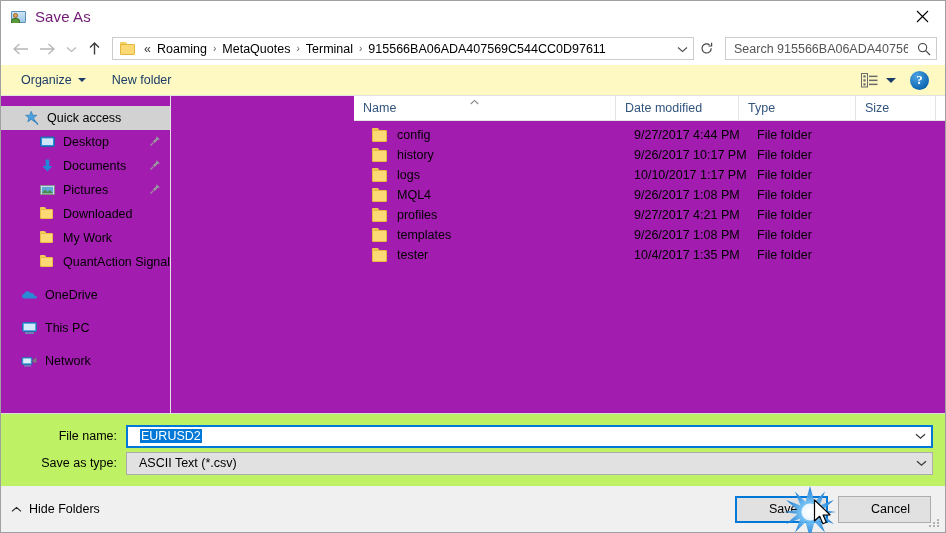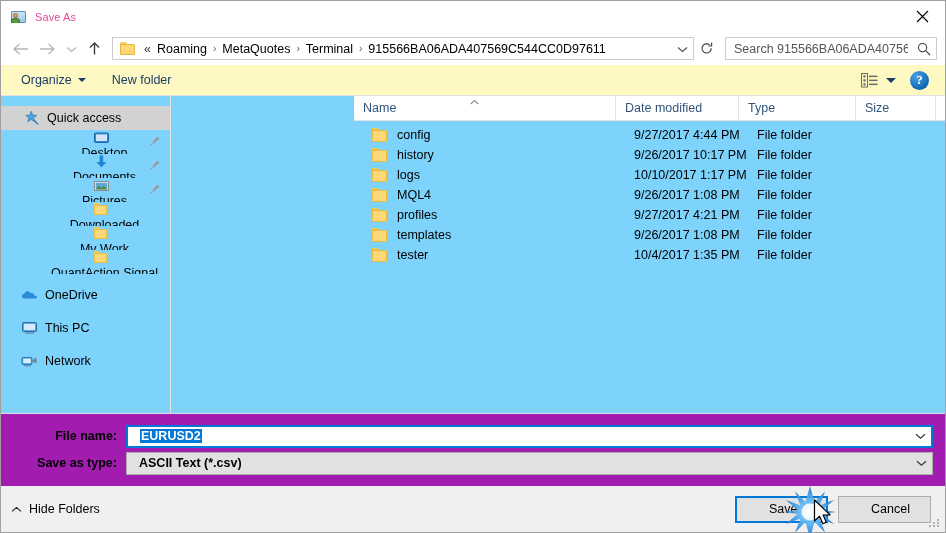--- a/index.html
+++ b/index.html
@@ -58,22 +58,22 @@
     position: absolute; left: 0px; top: 9px;
     width: 9px; height: 5px;
     border-radius: 4px 4px 0 0;
     background: #5a9a3a;
     border: 1px solid #3c6e25;
     border-bottom: none;
     box-sizing: border-box;
   }
   .title-text {
     margin-left: 8px;
-    font-size: 11px;
-    color: #ec4899;
+    font-size: 15px;
+    color: #701a75;
     letter-spacing: .1px;
   }
   .close-btn {
     position: absolute;
     right: 0; top: 0;
     width: 46px; height: 31px;
     display: flex; align-items: center; justify-content: center;
   }
   .close-btn svg { display: block; }
 
@@ -224,41 +224,41 @@
     display: flex; align-items: center; justify-content: center;
     margin-right: 6px;
     font-family: "Liberation Serif", serif;
   }
 
   
   .content {
     flex: 1 1 auto;
     display: flex;
     min-height: 0;
-    background: #7dd3fc;
+    background: #a21caf;
   }
   .sidebar {
     flex: 0 0 170px;
     border-right: 1px solid #e4e4e4;
     padding-top: 10px;
     overflow: hidden;
     box-sizing: border-box;
   }
   .nav-item {
     height: 24px;
     display: flex;
     align-items: center;
     padding-left: 22px;
     font-size: 12.5px;
     color: #000;
     position: relative;
     white-space: nowrap;
   }
   .nav-item.selected { background: #d2d2d2; }
-  .nav-item.indent { padding-left: 38px; flex-direction: column; }
+  .nav-item.indent { padding-left: 38px; }
   .nav-item.group { margin-top: 9px; padding-left: 20px; align-items: center; }
   .nav-icon {
     width: 17px; height: 16px;
     margin-right: 7px;
     flex: 0 0 auto;
     position: relative;
   }
   .nav-label { overflow: hidden; }
   .pin {
     position: absolute;
@@ -347,25 +347,24 @@
   .row-folder-icon .body {
     position: absolute; left: 0; top: 2px;
     width: 15px; height: 12px;
     background: #fcd975; border: 1px solid #e6b93f;
     border-radius: 0 1px 1px 1px; box-sizing: border-box;
   }
 
   
   .formarea {
     flex: 0 0 auto;
-    background: #a21caf;
+    background: #bef264;
     border-top: 1px solid #dcdcdc;
     padding: 10px 12px 8px 12px;
     box-sizing: border-box;
-    font-weight: bold;
   }
   .formrow {
     display: flex;
     align-items: center;
     height: 24px;
     margin-bottom: 3px;
   }
   .formlabel {
     flex: 0 0 113px;
     text-align: right;

